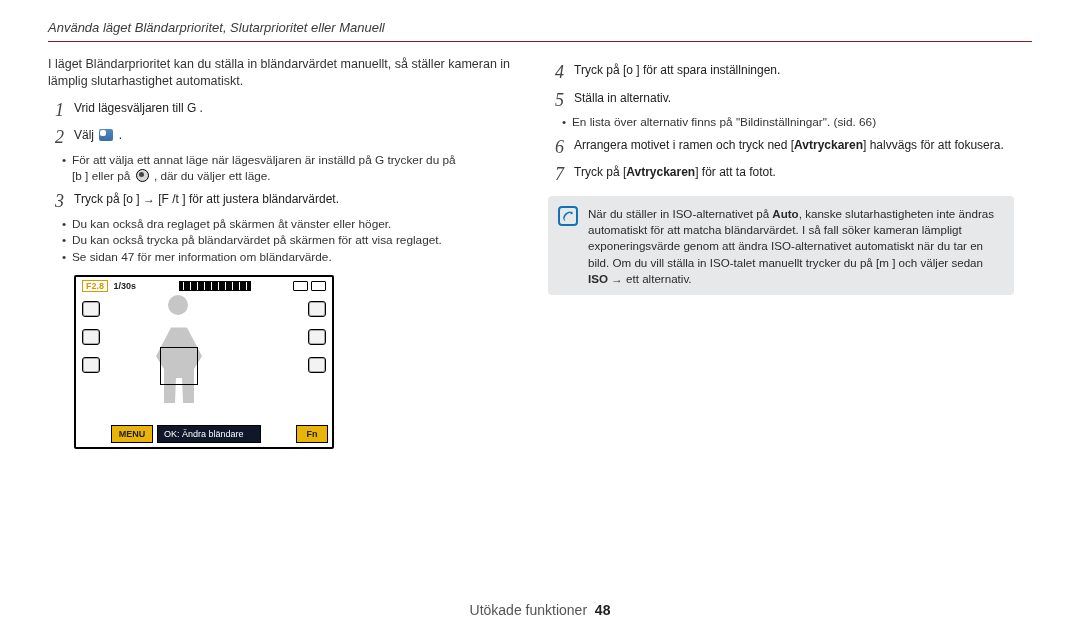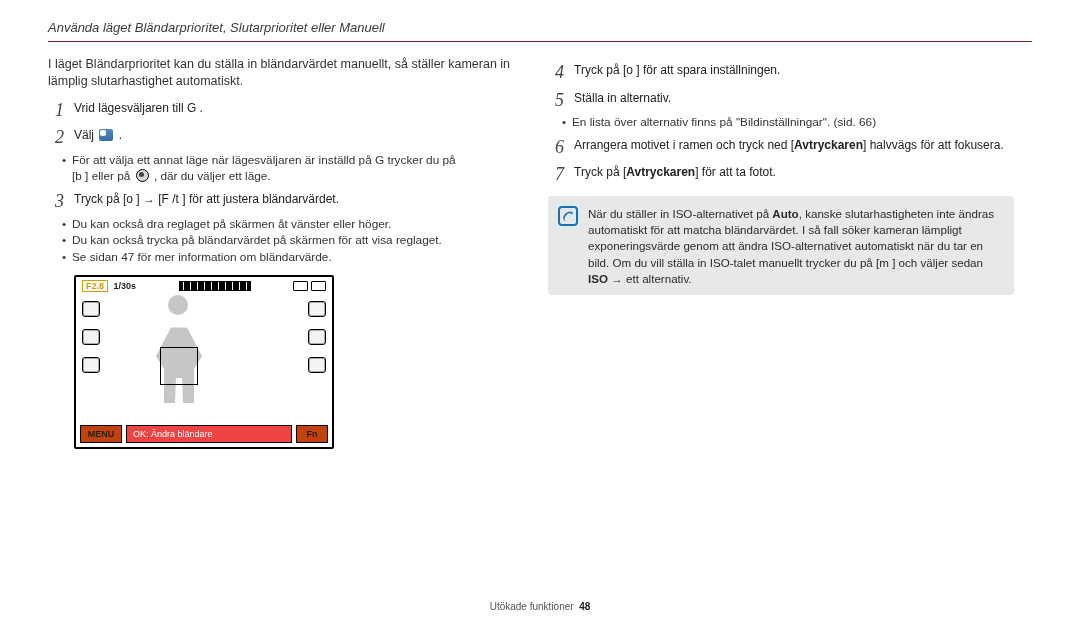--- a/index.html
+++ b/index.html
@@ -64,38 +64,38 @@
                  position:absolute; left:22px; top:0; }
   .person .body{ width:50px; height:90px; background:#c6c6c6;
                  clip-path: polygon(34% 16%,66% 16%,96% 48%,80% 62%,
                    80% 100%,58% 100%,56% 72%,44% 72%,42% 100%,20% 100%,
                    20% 62%,4% 48%);
                  position:absolute; left:8px; top:18px; }
   .focus-box { position:absolute; left:56px; top:52px; width:36px; height:36px;
                border:1.5px solid #000; }
   .cshot-botbar { position:absolute; left:4px; right:4px; bottom:4px;
                   display:flex; gap:4px; height:18px; font-size:9px; }
-  .menu-btn, .fn-btn { background:#c2410c; border:1px solid #000;
+  .menu-btn, .fn-btn { background:#eab308; border:1px solid #000;
                        display:flex; align-items:center; justify-content:center;
-                       font-weight:700; }
+                       font-weight:700;margin-left:31px; }
   .menu-btn { width:40px; } .fn-btn { width:30px; }
-  .ok-strip { flex:1; border:1px solid #000; background:#ef4444; color:#fff;
+  .ok-strip { flex:1; border:1px solid #000; background:#0f172a; color:#fff;
               display:flex; align-items:center; padding:0 6px; }
   
   .note-box { display:flex; gap:10px; background:#e7e8e9; border-radius:4px;
               padding:10px 14px 8px 10px; margin-top:10px;
               font-size:11.6px; line-height:1.4; color:#2b2b2b; }
   .note-icon { flex:0 0 20px; height:20px; border:2px solid #1173b6;
                border-radius:4px; color:#1173b6; text-align:center;
                font-family:Georgia,serif; font-style:italic; font-weight:bold;
                line-height:18px; font-size:14px; box-sizing:border-box; }
   .note-text b { font-weight:700; }
   
-  .footer { position:absolute; bottom:18px; left:0; right:0;
-            text-align:center; font-size:10px; color:#555; }
+  .footer { position:absolute; bottom:12px; left:0; right:0;
+            text-align:center; font-size:14px; color:#555; }
   .footer b { color:#222; }
 </style>
 </head>
 <body>
 
 <div class="page">
   <div class="running-head">Använda läget Bländarprioritet, Slutarprioritet eller Manuell</div>
 
   <div class="cols">
 

